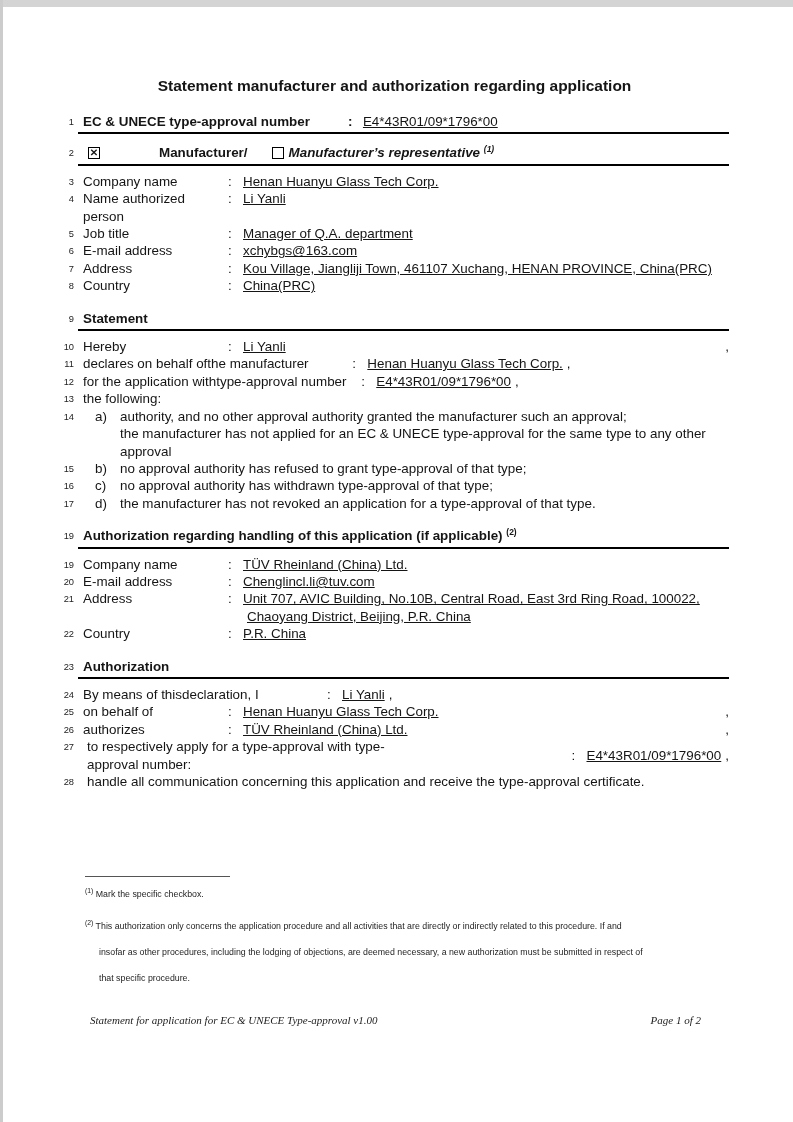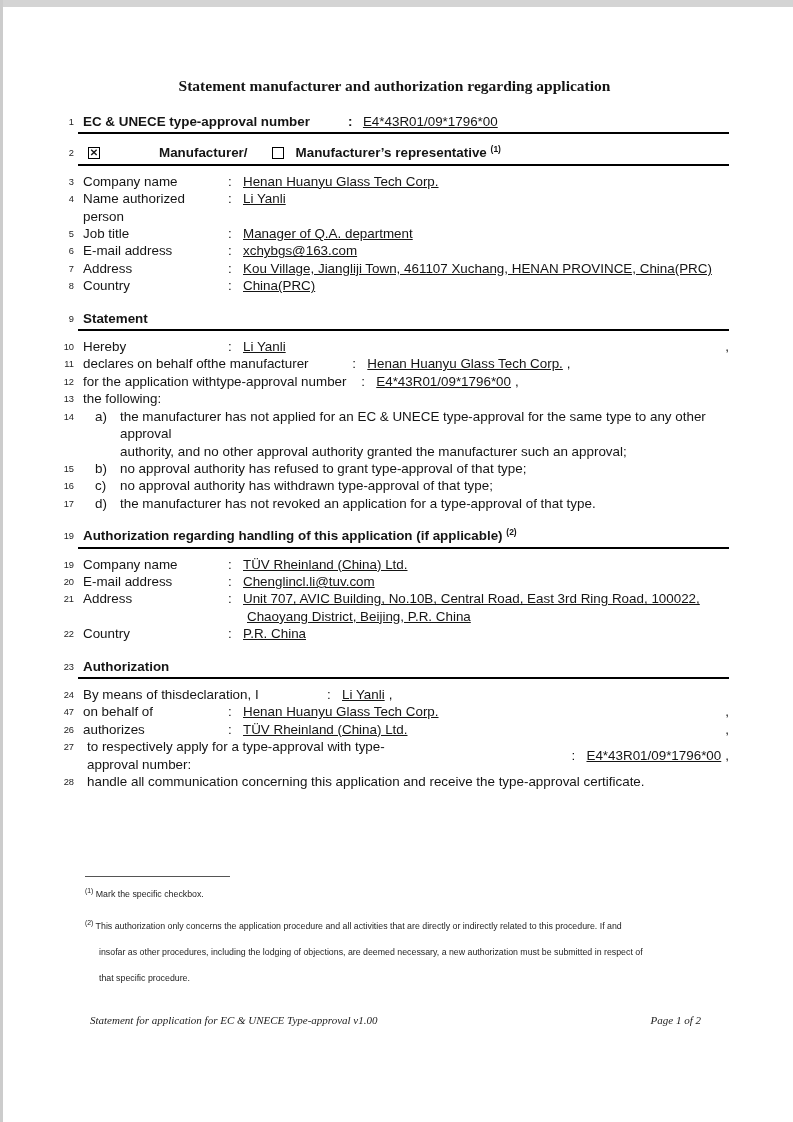--- a/index.html
+++ b/index.html
@@ -7,21 +7,21 @@
   .page {
     position:relative; width:793px; height:1122px; background:#ffffff;
     font-family:"Liberation Sans", sans-serif; color:#151515; overflow:hidden;
   }
   .frame-top  { position:absolute; left:0; top:0; width:793px; height:7px; background:#d4d4d4; }
   .frame-left { position:absolute; left:0; top:0; width:3px; height:1122px; background:#cccccc; }
 
   .doc { position:absolute; left:0; top:0; width:793px; padding:76px 64px 0 60px;
          font-size:13.4px; line-height:17.4px; }
 
-  .title { text-align:center; font-weight:bold; font-size:15.5px; line-height:20px;font-family:Liberation Serif, serif; }
+  .title { text-align:center; font-weight:bold; font-size:15.5px; line-height:20px; }
 
   .rule { border:none; border-top:2.6px solid #000; margin-left:18px; }
 
   .row { display:flex; align-items:flex-start; }
   .num { width:14px; flex-shrink:0; text-align:right; font-size:9.3px; line-height:12px;
          padding-top:3px; margin-right:9px; color:#222; }
   .grow { flex:1; display:flex; flex-direction:row; }
   .lv  { display:flex; align-items:center; }
   .lbl { width:145px; flex-shrink:0; }
   .colon { width:15px; flex-shrink:0; text-align:left; }
@@ -29,21 +29,21 @@
   .comma { margin-left:auto; padding-left:4px; }
   .bold { font-weight:bold; }
   sup { font-size:8.5px; vertical-align:super; line-height:0; }
 
   
   .cbrow { flex:1; display:flex; align-items:center; }
   .cb { display:inline-flex; width:12px; height:12px; border:1.7px solid #000;
         align-items:center; justify-content:center; font-size:10px; font-weight:bold;
         line-height:10px; flex-shrink:0; }
   .cb1 { margin-left:5px; }  .cbl1 { margin-left:11px;padding-left:48px; }
-  .cb2 { margin-left:24px; } .cbl2 { margin-left:12px; }
+  .cb2 { margin-left:24px; } .cbl2 { margin-left:5px;font-style:italic; }
 
   
   .li { flex:1; display:flex; margin-left:12px; }
   .marker { width:25px; flex-shrink:0; }
   .li-text { flex:1; }
 
   .ind12 { margin-left:4px; }
 
   
   .mt-s  { margin-top:7px; }
@@ -179,22 +179,22 @@
         <span>the following:</span>
       </div>
     </div>
 
     <div>
       <div class="row">
         <span class="num">14</span>
         <div class="li">
           <span class="marker">a)</span>
           <div class="li-text">
+            <div>authority, and no other approval authority granted the manufacturer such an approval;</div>
             <div>the manufacturer has not applied for an EC &amp; UNECE type-approval for the same type to any other approval</div>
-            <div>authority, and no other approval authority granted the manufacturer such an approval;</div>
           </div>
         </div>
       </div>
       <div class="row">
         <span class="num">15</span>
         <div class="li">
           <span class="marker">b)</span>
           <div class="li-text">no approval authority has refused to grant type-approval of that type;</div>
         </div>
       </div>
@@ -263,21 +263,21 @@
           <div>By means of this</div>
           <div class="lv">
             <span class="lbl">declaration, I</span>
             <span class="colon">:</span>
             <span class="val">Li Yanli</span>
             <span class="comma">,</span>
           </div>
         </div>
       </div>
       <div class="row">
-        <span class="num">47</span>
+        <span class="num">25</span>
         <span class="lbl">on behalf of</span>
         <span class="colon">:</span>
         <span class="val">Henan Huanyu Glass Tech Corp.</span>
         <span class="comma">,</span>
       </div>
       <div class="row">
         <span class="num">26</span>
         <span class="lbl">authorizes</span>
         <span class="colon">:</span>
         <span class="val">TÜV Rheinland (China) Ltd.</span>

